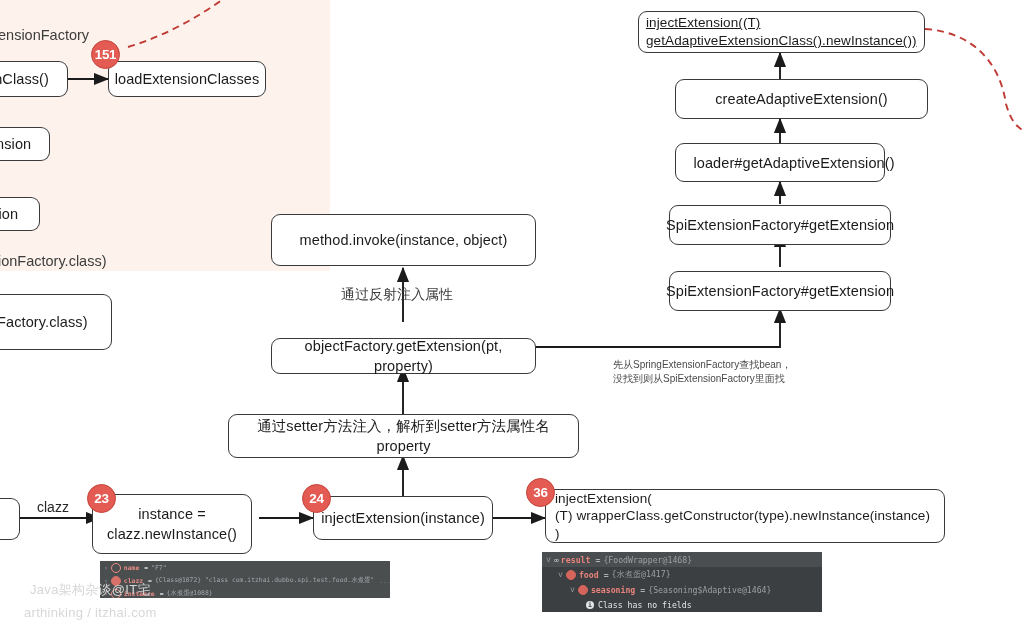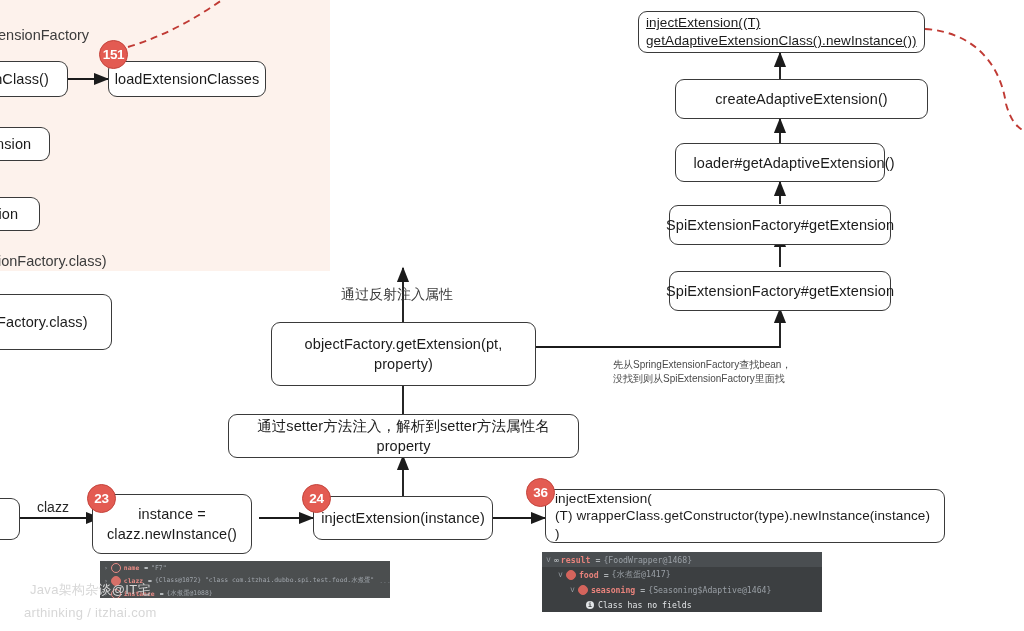--- a/index.html
+++ b/index.html
@@ -152,22 +152,23 @@
   <div class="node clipped-left" style="left:-38px;top:197px;width:78px;height:34px;">nsion</div>
 
   <div class="frag-text" style="left:-2px;top:253px;">ionFactory.class)</div>
 
   <div class="node clipped-left" style="left:-46px;top:294px;width:158px;height:56px;">ionFactory.class)</div>
 
   <div class="node clipped-left" style="left:-30px;top:498px;width:50px;height:42px;"></div>
 
   <div class="node" style="left:108px;top:61px;width:158px;height:36px;">loadExtensionClasses</div>
 
-
-  <div class="node" style="left:271px;top:322px;width:265px;height:64px;text-align:center;">objectFactory.getExtension(pt, property)</div>
+  <div class="node" style="left:271px;top:214px;width:265px;height:52px;">method.invoke(instance, object)</div>
+
+  <div class="node" style="left:271px;top:338px;width:265px;height:36px;text-align:center;">objectFactory.getExtension(pt, property)</div>
 
   <div class="node" style="left:228px;top:414px;width:351px;height:44px;padding-left:10px;">通过setter方法注入，解析到setter方法属性名 property</div>
 
   <div class="node" style="left:92px;top:494px;width:160px;height:60px;">instance =
 clazz.newInstance()</div>
 
   <div class="node" style="left:313px;top:496px;width:180px;height:44px;">injectExtension(instance)</div>
 
   <div class="node left-align" style="left:545px;top:489px;width:400px;height:54px;padding-left:9px;font-size:13.5px;line-height:1.3;">injectExtension(
    (T) wrapperClass.getConstructor(type).newInstance(instance)
@@ -177,21 +178,21 @@
 getAdaptiveExtensionClass().newInstance())</div>
 
   <div class="node" style="left:675px;top:79px;width:253px;height:40px;">createAdaptiveExtension()</div>
 
   <div class="node" style="left:675px;top:143px;width:210px;height:39px;padding-left:38px;">loader#getAdaptiveExtension()</div>
 
   <div class="node" style="left:669px;top:205px;width:222px;height:40px;">SpiExtensionFactory#getExtension</div>
 
   <div class="node" style="left:669px;top:271px;width:222px;height:40px;">SpiExtensionFactory#getExtension</div>
 
-  <div class="badge" style="left:99px;top:40px;">151</div>
+  <div class="badge" style="left:91px;top:40px;">151</div>
   <div class="badge" style="left:87px;top:484px;">23</div>
   <div class="badge" style="left:302px;top:484px;">24</div>
   <div class="badge" style="left:526px;top:478px;">36</div>
 
   <div class="label edge" style="left:37px;top:498px;">clazz</div>
 
   <div class="label" style="left:341px;top:285px;">通过反射注入属性</div>
 
   <div class="label small" style="left:613px;top:358px;">先从SpringExtensionFactory查找bean，
 没找到则从SpiExtensionFactory里面找</div>

